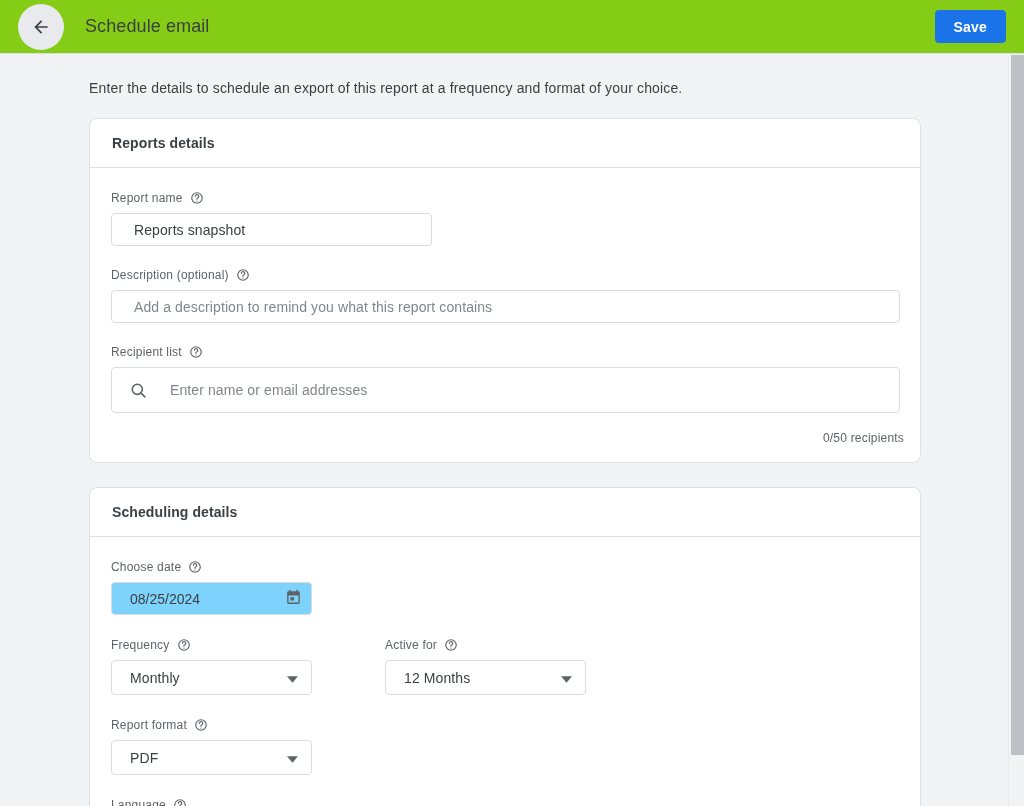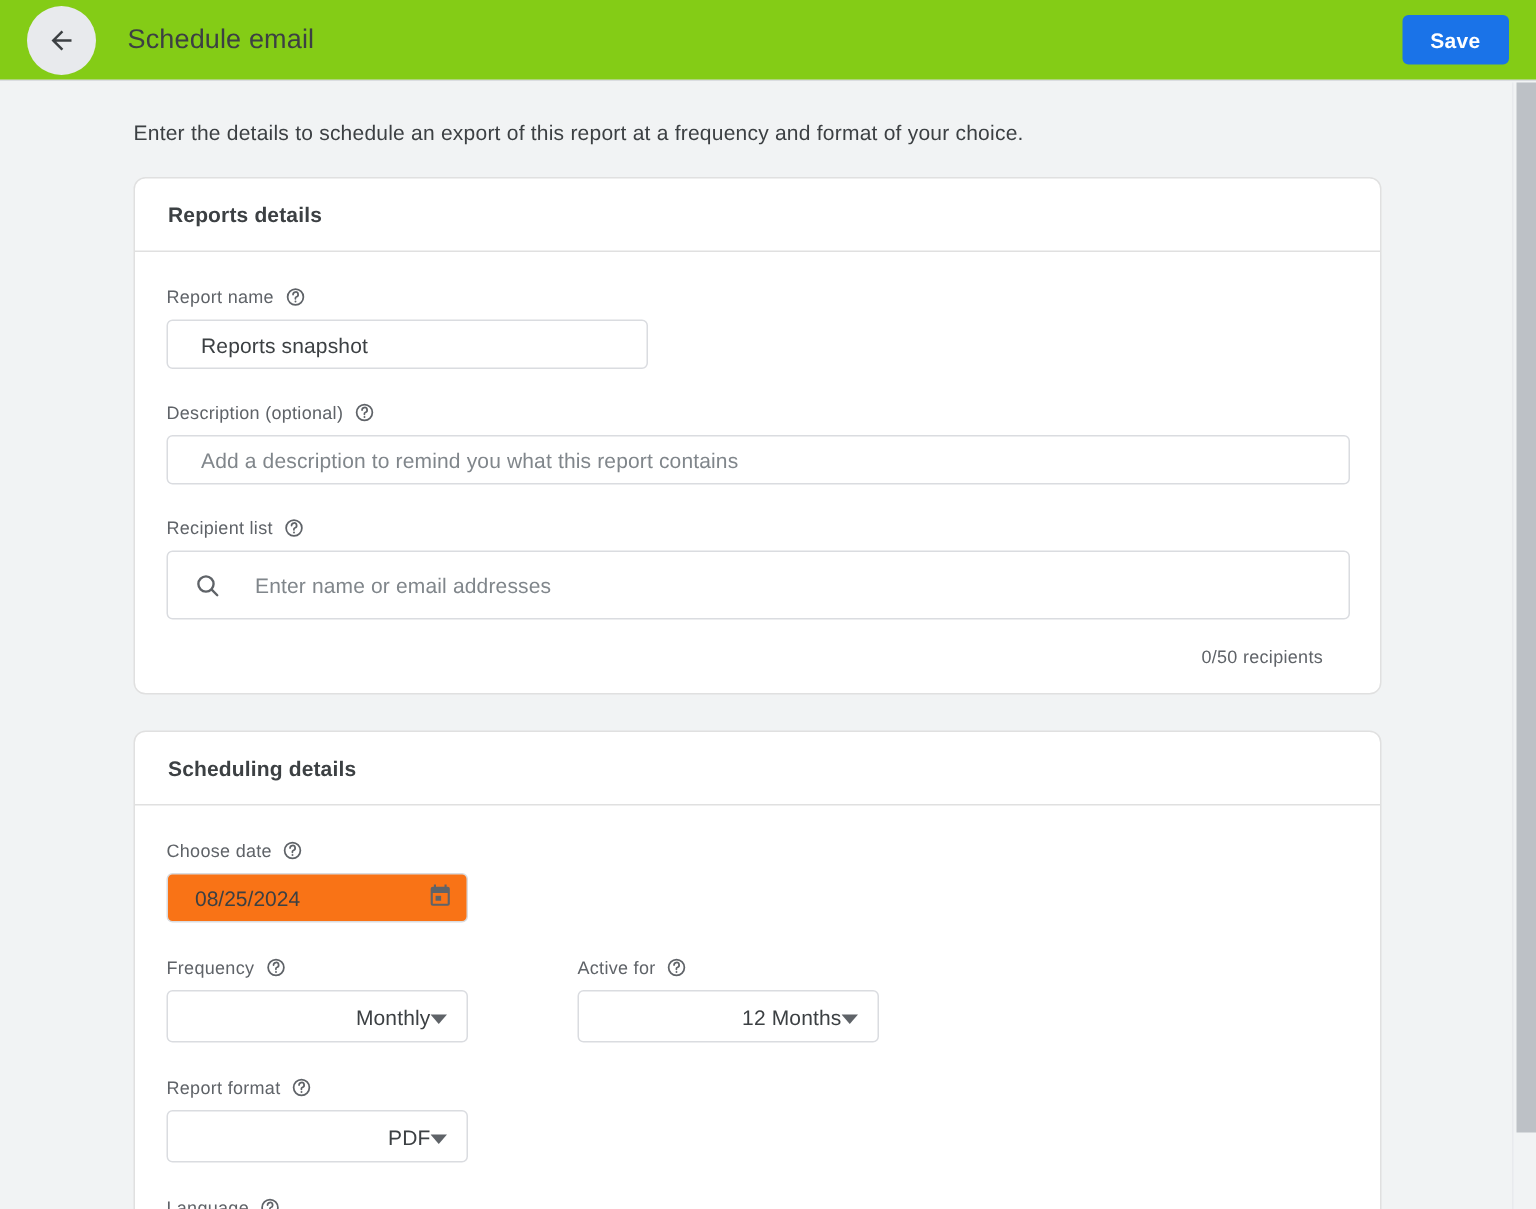--- a/index.html
+++ b/index.html
@@ -88,21 +88,21 @@
     height: 49px;
     display: flex;
     align-items: center;
     padding-left: 22px;
     border-bottom: 1px solid #e0e0e0;
     font-size: 14px;
     font-weight: 700;
     color: #3c4043;
     letter-spacing: .1px;
   }
-  .card-body { padding: 22px 38px 0 21px; }
+  .card-body { padding: 22px 16px 0 21px; }
 
   
   .field { margin-bottom: 0; }
   .field-label {
     display: flex;
     align-items: center;
     font-size: 12px;
     color: #5f6368;
     letter-spacing: .2px;
     margin-bottom: 7px;
@@ -149,30 +149,30 @@
     width: 201px;
     height: 33px;
     border: 1px solid #dadce0;
     border-radius: 4px;
     display: flex;
     align-items: center;
     justify-content: space-between;
     padding: 0 9px 0 18px;
     font-size: 14px;
     color: #3c4043;
-    background: #f97316;
+    background: #7dd3fc;
   }
   .select {
     width: 201px;
     height: 35px;
     border: 1px solid #dadce0;
     border-radius: 4px;
     display: flex;
     align-items: center;
-    justify-content: flex-end;
+    justify-content: space-between;
     padding: 0 13px 0 18px;
     font-size: 14px;
     color: #3c4043;
     background: #fff;
     letter-spacing: .1px;
   }
   .row2 { display: flex; }
   .col-gap { margin-left: 25px; }
   .mt22 { margin-top: 22px; gap: 48px; }
   .mt21 { margin-top: 21px; }

